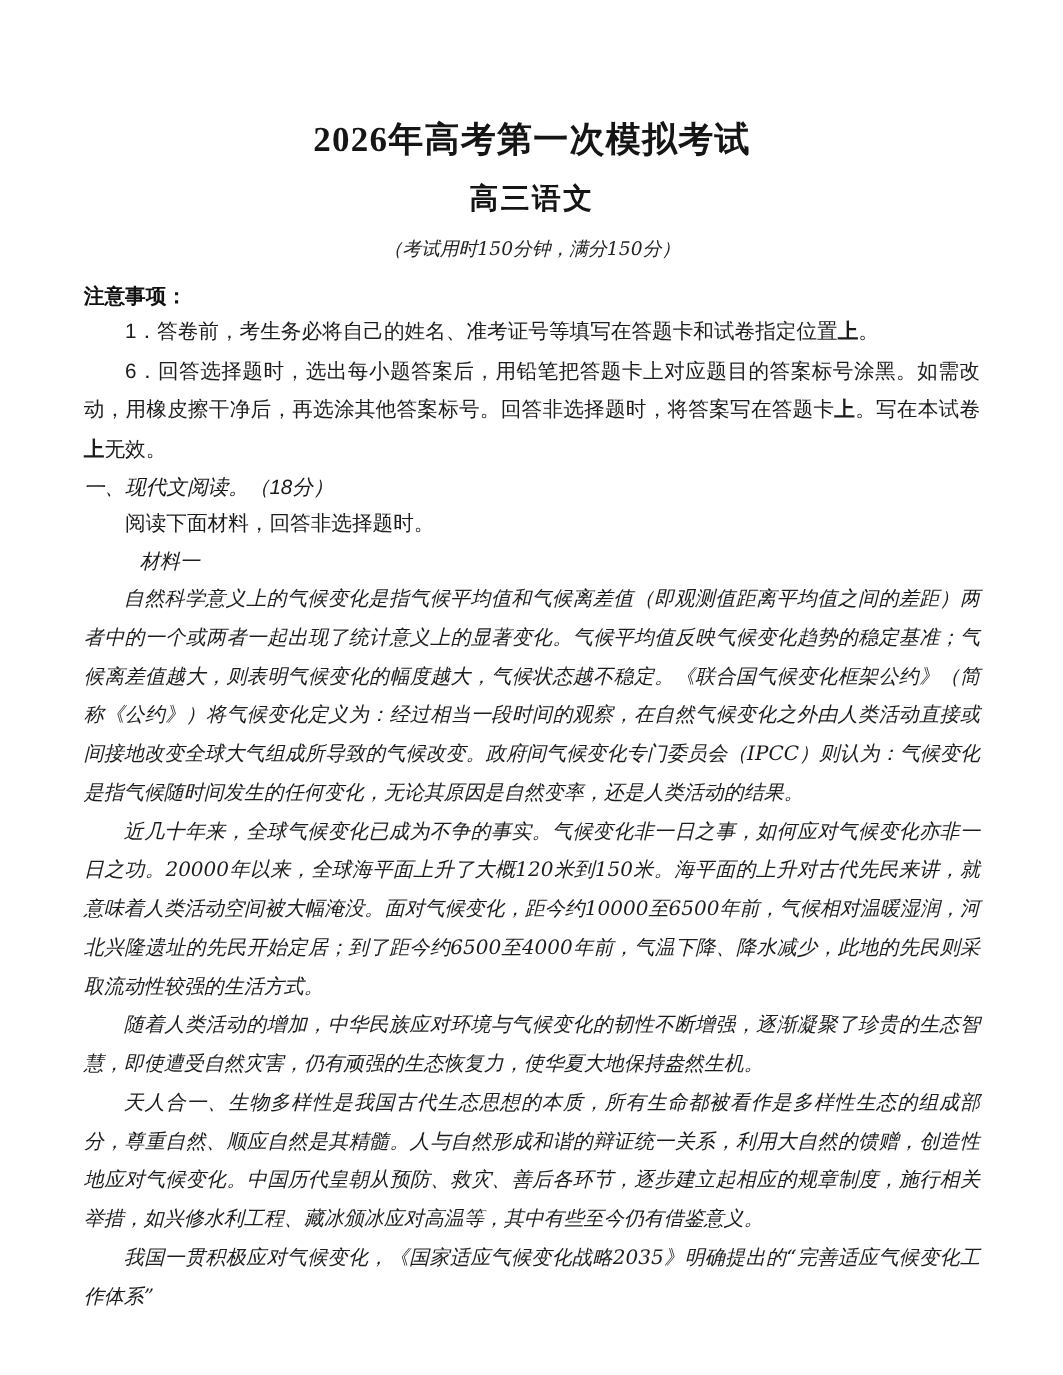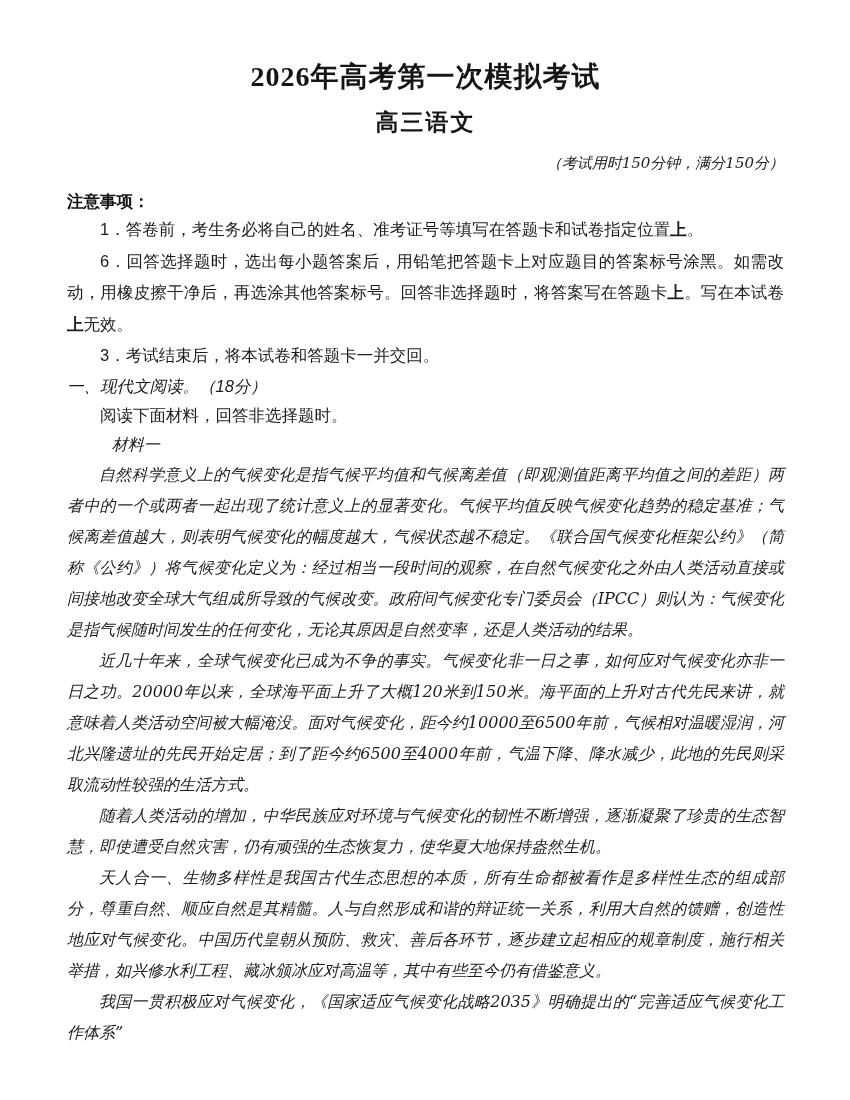--- a/index.html
+++ b/index.html
@@ -7,21 +7,21 @@
     padding: 0;
     background: #ffffff;
   }
   .page {
     position: relative;
     width: 850px;
     height: 1100px;
     margin: 0 auto;
     background: #ffffff;
     box-sizing: border-box;
-    padding: 60px 66px 0 67px;
+    padding: 96px 66px 0 67px;
     color: #1c1c1c;
     overflow: hidden;
   }
   
   .hei {
     font-family: "Liberation Sans", "DejaVu Sans", sans-serif;
   }
   
   .song {
     font-family: "Liberation Serif", "DejaVu Serif", serif;
@@ -46,21 +46,21 @@
     line-height: 30px;
     font-weight: 700;
     text-align: center;
     letter-spacing: 2px;
     color: #151515;
   }
   .exam-info {
     margin-top: 15px;
     font-size: 15px;
     line-height: 20px;
-    text-align: right;
+    text-align: center;
     color: #222;
   }
   .notice-heading {
     margin-top: 15px;
     font-size: 16.5px;
     line-height: 26px;
     font-weight: 700;
     color: #111;
   }
   .notice-item {
@@ -114,21 +114,20 @@
 
   <div class="exam-info kai">（考试用时150分钟，满分150分）</div>
 
   <div>
     <div class="notice-heading hei">注意事项：</div>
 
     <p class="notice-item hei"><span>1．答卷前，考生务必将自己的姓名、准考证号等填写在答题卡和试卷指定位置</span><b>上</b><span>。</span></p>
 
     <p class="notice-item hei"><span>6．回答选择题时，选出每小题答案后，用铅笔把答题卡上对应题目的答案标号涂黑。如需改动，用橡皮擦干净后，再选涂其他答案标号。回答非选择题时，将答案写在答题卡</span><b>上</b><span>。写在本试卷</span><b>上</b><span>无效。</span></p>
 
-    <p class="notice-item hei"><span>3．考试结束后，将本试卷和答题卡一并交回。</span></p>
   </div>
 
   <div>
     <div class="section-heading hei">一、现代文阅读。（18分）</div>
 
     <p class="instruction hei">阅读下面材料，回答非选择题时。</p>
 
     <p class="material-label kai">材料一</p>
 
     <p class="material-paragraph kai">自然科学意义上的气候变化是指气候平均值和气候离差值（即观测值距离平均值之间的差距）两者中的一个或两者一起出现了统计意义上的显著变化。气候平均值反映气候变化趋势的稳定基准；气候离差值越大，则表明气候变化的幅度越大，气候状态越不稳定。《联合国气候变化框架公约》（简称《公约》）将气候变化定义为：经过相当一段时间的观察，在自然气候变化之外由人类活动直接或间接地改变全球大气组成所导致的气候改变。政府间气候变化专门委员会（IPCC）则认为：气候变化是指气候随时间发生的任何变化，无论其原因是自然变率，还是人类活动的结果。</p>

